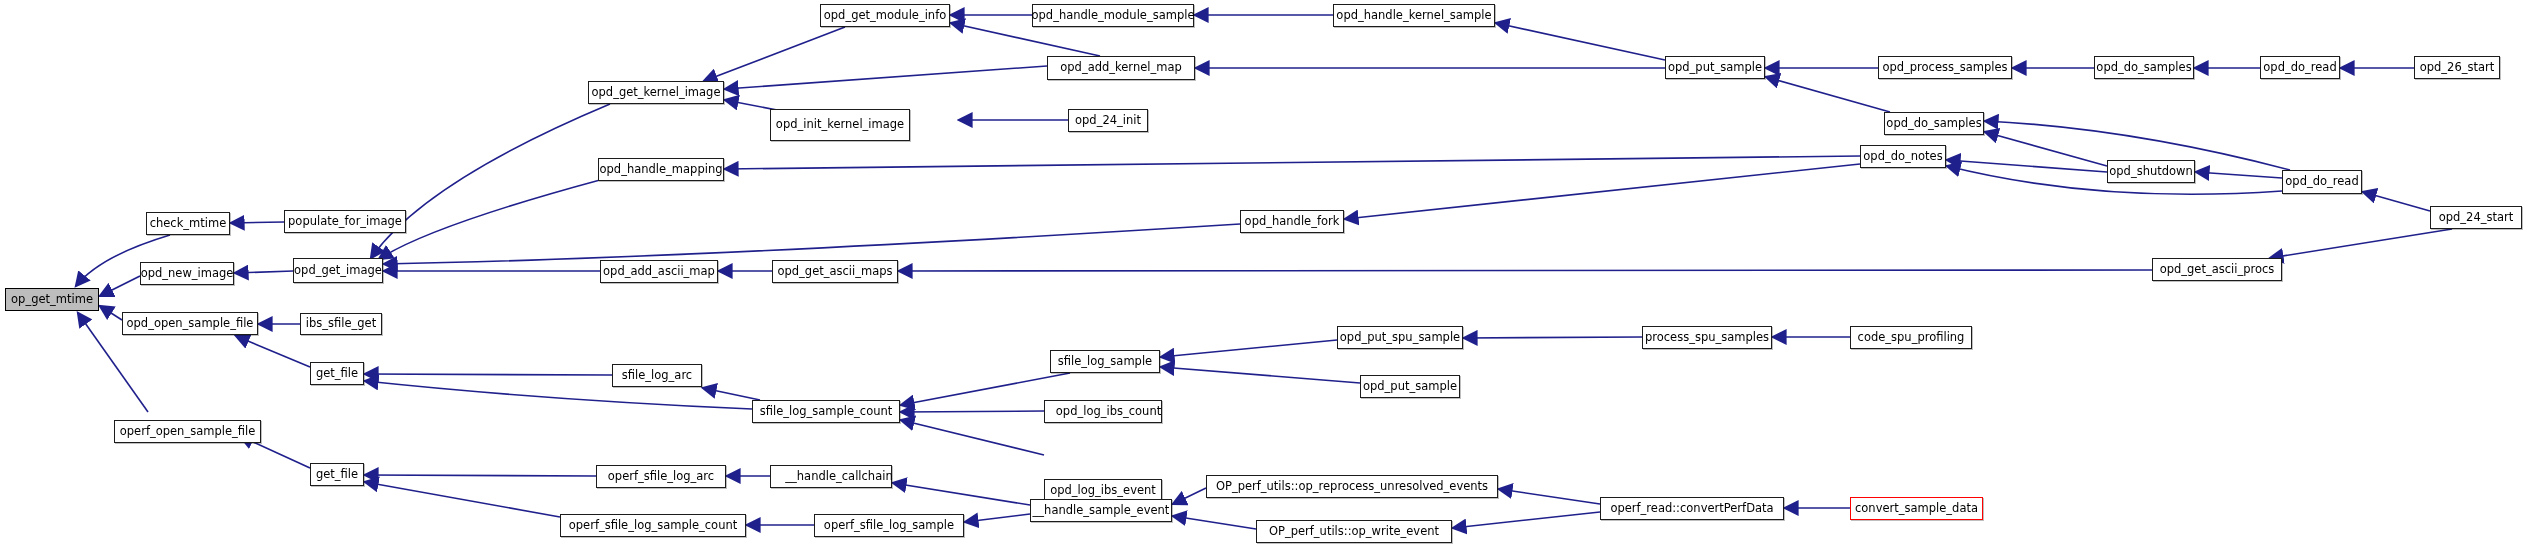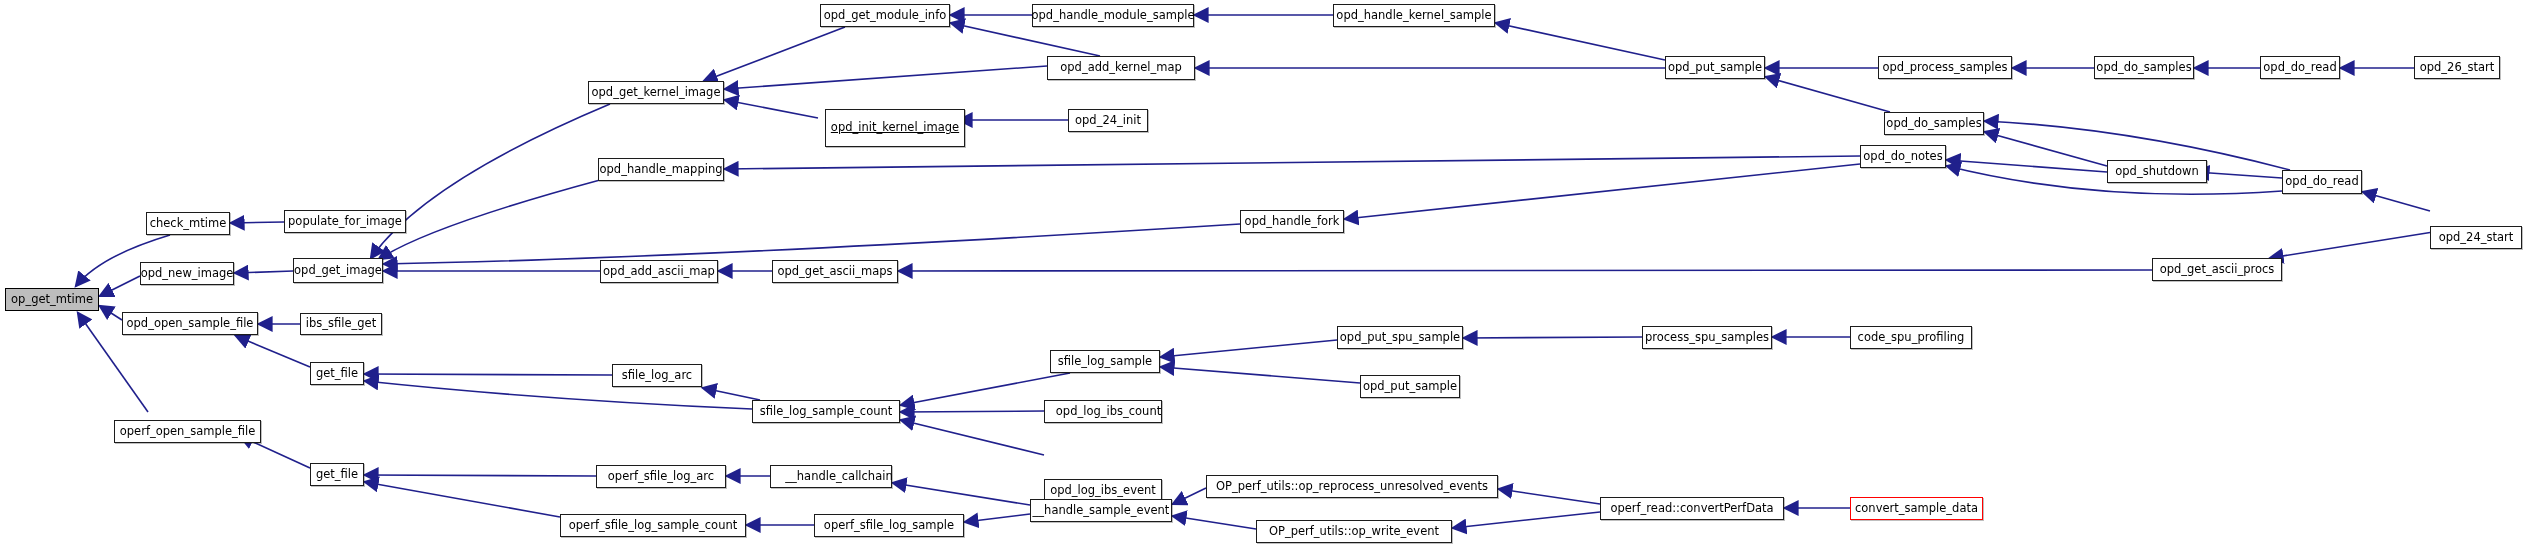--- a/index.html
+++ b/index.html
@@ -105,37 +105,37 @@
       <div class="node" style="left: 146px; top: 212px; width: 84px; height: 23px;">check_mtime</div>
       <div class="node" style="left: 284px; top: 210px; width: 122px; height: 23px;">populate_for_image</div>
       <div class="node" style="left: 140px; top: 262px; width: 94px; height: 23px;">opd_new_image</div>
       <div class="node" style="left: 293px; top: 258px; width: 90px; height: 25px;">opd_get_image</div>
       <div class="node" style="left: 122px; top: 312px; width: 136px; height: 23px;">opd_open_sample_file</div>
       <div class="node" style="left: 300px; top: 313px; width: 82px; height: 22px;">ibs_sfile_get</div>
       <div class="node" style="left: 310px; top: 362px; width: 54px; height: 23px;">get_file</div>
       <div class="node" style="left: 114px; top: 412px; width: 147px; height: 23px; margin-top: 8px;">operf_open_sample_file</div>
       <div class="node" style="left: 310px; top: 463px; width: 54px; height: 23px;">get_file</div>
       <div class="node" style="left: 588px; top: 81px; width: 136px; height: 23px;">opd_get_kernel_image</div>
-      <div class="node" style="left: 825px; top: 109px; width: 140px; height: 38px; text-decoration: underline;">opd_init_kernel_image</div>
+      <div class="node" style="left: 770px; top: 109px; width: 140px; height: 32px;">opd_init_kernel_image</div>
       <div class="node" style="left: 1068px; top: 109px; width: 80px; height: 23px;">opd_24_init</div>
       <div class="node" style="left: 598px; top: 158px; width: 126px; height: 23px;">opd_handle_mapping</div>
       <div class="node" style="left: 820px; top: 4px; width: 130px; height: 23px;">opd_get_module_info</div>
       <div class="node" style="left: 1032px; top: 4px; width: 162px; height: 23px;">opd_handle_module_sample</div>
       <div class="node" style="left: 1333px; top: 4px; width: 162px; height: 23px;">opd_handle_kernel_sample</div>
       <div class="node" style="left: 1047px; top: 56px; width: 148px; height: 24px;">opd_add_kernel_map</div>
       <div class="node" style="left: 1665px; top: 56px; width: 100px; height: 23px;">opd_put_sample</div>
       <div class="node" style="left: 1878px; top: 56px; width: 134px; height: 23px;">opd_process_samples</div>
       <div class="node" style="left: 2094px; top: 56px; width: 100px; height: 23px;">opd_do_samples</div>
       <div class="node" style="left: 2260px; top: 56px; width: 80px; height: 23px;">opd_do_read</div>
       <div class="node" style="left: 2414px; top: 56px; width: 86px; height: 23px;">opd_26_start</div>
       <div class="node" style="left: 1884px; top: 112px; width: 100px; height: 23px;">opd_do_samples</div>
       <div class="node" style="left: 1860px; top: 145px; width: 86px; height: 23px;">opd_do_notes</div>
-      <div class="node" style="left: 2107px; top: 160px; width: 100px; height: 23px;">opd_shutdown</div>
+      <div class="node" style="left: 2107px; top: 160px; width: 88px; height: 23px;">opd_shutdown</div>
       <div class="node" style="left: 2282px; top: 170px; width: 80px; height: 24px;">opd_do_read</div>
-      <div class="node" style="left: 2430px; top: 206px; width: 92px; height: 23px; margin-top: 20px;">opd_24_start</div>
+      <div class="node" style="left: 2430px; top: 206px; width: 92px; height: 23px;">opd_24_start</div>
       <div class="node" style="left: 1240px; top: 210px; width: 104px; height: 23px;">opd_handle_fork</div>
       <div class="node" style="left: 600px; top: 260px; width: 118px; height: 23px;">opd_add_ascii_map</div>
       <div class="node" style="left: 772px; top: 260px; width: 126px; height: 23px;">opd_get_ascii_maps</div>
       <div class="node" style="left: 2152px; top: 258px; width: 130px; height: 23px;">opd_get_ascii_procs</div>
       <div class="node" style="left: 1337px; top: 326px; width: 126px; height: 23px;">opd_put_spu_sample</div>
       <div class="node" style="left: 1642px; top: 326px; width: 130px; height: 23px;">process_spu_samples</div>
       <div class="node" style="left: 1850px; top: 326px; width: 122px; height: 23px;">code_spu_profiling</div>
       <div class="node" style="left: 1050px; top: 350px; width: 110px; height: 23px;">sfile_log_sample</div>
       <div class="node" style="left: 1360px; top: 375px; width: 100px; height: 23px;">opd_put_sample</div>
       <div class="node" style="left: 612px; top: 364px; width: 90px; height: 23px;">sfile_log_arc</div>

